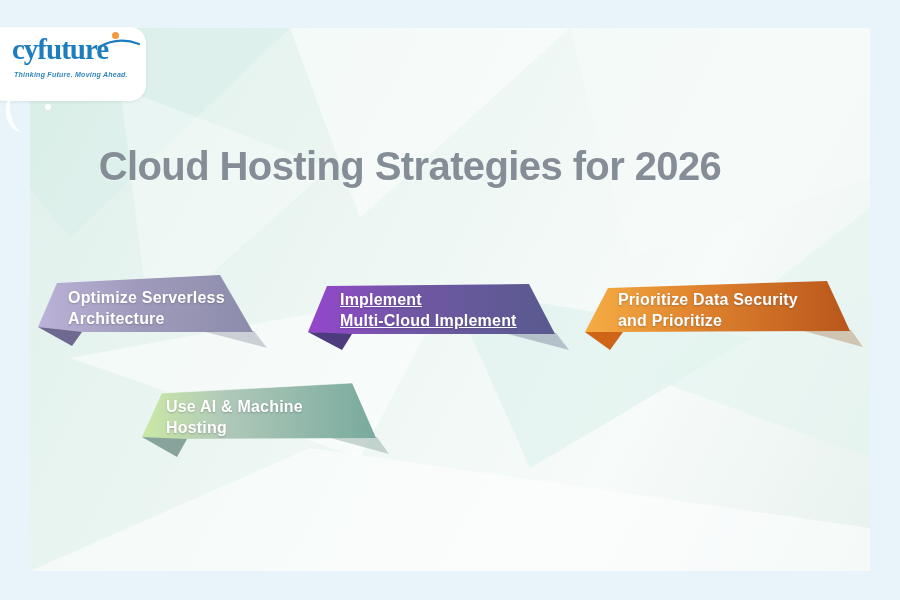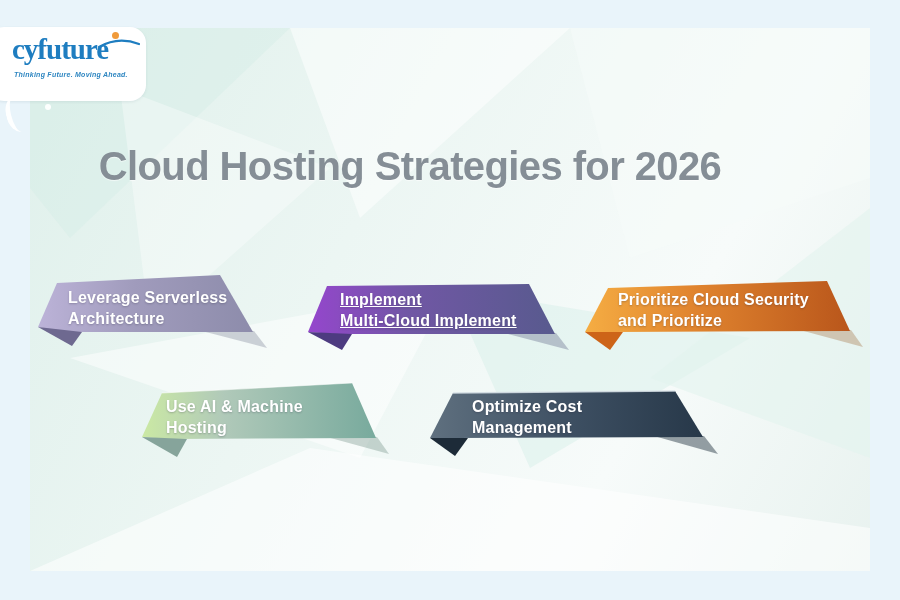--- a/index.html
+++ b/index.html
@@ -78,21 +78,21 @@
           <stop offset="0" stop-color="#bcb3d8"></stop>
           <stop offset="0.45" stop-color="#a09bbc"></stop>
           <stop offset="1" stop-color="#8d8cab"></stop>
         </linearGradient>
       </defs>
       <polygon points="164,58 216,58 229,75" fill="rgba(122,130,150,0.35)"></polygon>
       <polygon points="0,54 19,10 182,2 215,59 26,59" fill="url(#g1)"></polygon>
       <polygon points="0,54 34,73 44,59" fill="#6e6990"></polygon>
     </svg>
     <div class="btxt" style="left:30px;top:14px;">
-      <div>Leverage Serverless</div>
+      <div>Optimize Serverless</div>
       <div>Architecture</div>
     </div>
   </div>
 
   <div class="banner" style="left:308px;top:278px;">
     <svg width="266" height="80" viewBox="0 0 266 80">
       <defs>
         <linearGradient id="g2" x1="0" y1="0" x2="1" y2="0">
           <stop offset="0" stop-color="#9546cd"></stop>
           <stop offset="0.4" stop-color="#7157a5"></stop>
@@ -116,21 +116,21 @@
           <stop offset="0" stop-color="#f5ad43"></stop>
           <stop offset="0.4" stop-color="#e1852f"></stop>
           <stop offset="1" stop-color="#b9561b"></stop>
         </linearGradient>
       </defs>
       <polygon points="215,55 266,55 278,72" fill="rgba(160,110,60,0.35)"></polygon>
       <polygon points="0,57 23,13 242,6 265,56 28,57" fill="url(#g3)"></polygon>
       <polygon points="0,57 25,75 38,57" fill="#cd6418"></polygon>
     </svg>
     <div class="btxt" style="left:33px;top:14px;">
-      <div>Prioritize Cloud Security</div>
+      <div>Prioritize Data Security</div>
       <div>and Prioritize</div>
     </div>
   </div>
 
   <div class="banner" style="left:142px;top:379px;">
     <svg width="252" height="84" viewBox="0 0 252 84">
       <defs>
         <linearGradient id="g4" x1="0" y1="0" x2="1" y2="0">
           <stop offset="0" stop-color="#cbe9a4"></stop>
           <stop offset="0.35" stop-color="#b0c9b9"></stop>
@@ -141,39 +141,20 @@
       <polygon points="0,58 20,14 210,4 234,59 27,60" fill="url(#g4)"></polygon>
       <polyline points="20,14 210,4" fill="none" stroke="rgba(255,255,255,0.55)" stroke-width="1.2"></polyline>
       <polygon points="0,58 35,78 45,60" fill="#86a49b"></polygon>
     </svg>
     <div class="btxt" style="left:24px;top:17px;">
       <div>Use AI &amp; Machine</div>
       <div>Hosting</div>
     </div>
   </div>
 
-  <div class="banner" style="left:430px;top:384px;">
-    <svg width="294" height="80" viewBox="0 0 294 80">
-      <defs>
-        <linearGradient id="g5" x1="0" y1="0" x2="1" y2="0">
-          <stop offset="0" stop-color="#5f707f"></stop>
-          <stop offset="0.5" stop-color="#3e5063"></stop>
-          <stop offset="1" stop-color="#273849"></stop>
-        </linearGradient>
-      </defs>
-      <polygon points="224,52 274,52 288,70" fill="rgba(50,65,78,0.5)"></polygon>
-      <polygon points="0,54 23,9 245,7 273,53 27,54" fill="url(#g5)"></polygon>
-      <polyline points="23,9 245,7" fill="none" stroke="rgba(215,224,230,0.85)" stroke-width="1.4"></polyline>
-      <polygon points="0,54 25,72 38,54" fill="#1d2b38"></polygon>
-    </svg>
-    <div class="btxt" style="left:42px;top:12px;">
-      <div>Optimize Cost</div>
-      <div>Management</div>
-    </div>
-  </div>
 
   <div class="logobox">
     <div class="brand" style="color: rgb(30, 125, 192);">cyfuture</div>
     <div class="brand-dot" style="background: rgb(240, 154, 58);"></div>
     <svg class="brand-swoosh" width="42" height="12" viewBox="0 0 42 12">
       <path d="M1,10 Q20,-1 41,7" fill="none" stroke="#1e7dc0" stroke-width="2.2" stroke-linecap="round"></path>
     </svg>
     <div class="tagline" style="color: rgb(46, 134, 193);">Thinking Future. Moving Ahead.</div>
   </div>
   <div class="deco-arc"></div>

